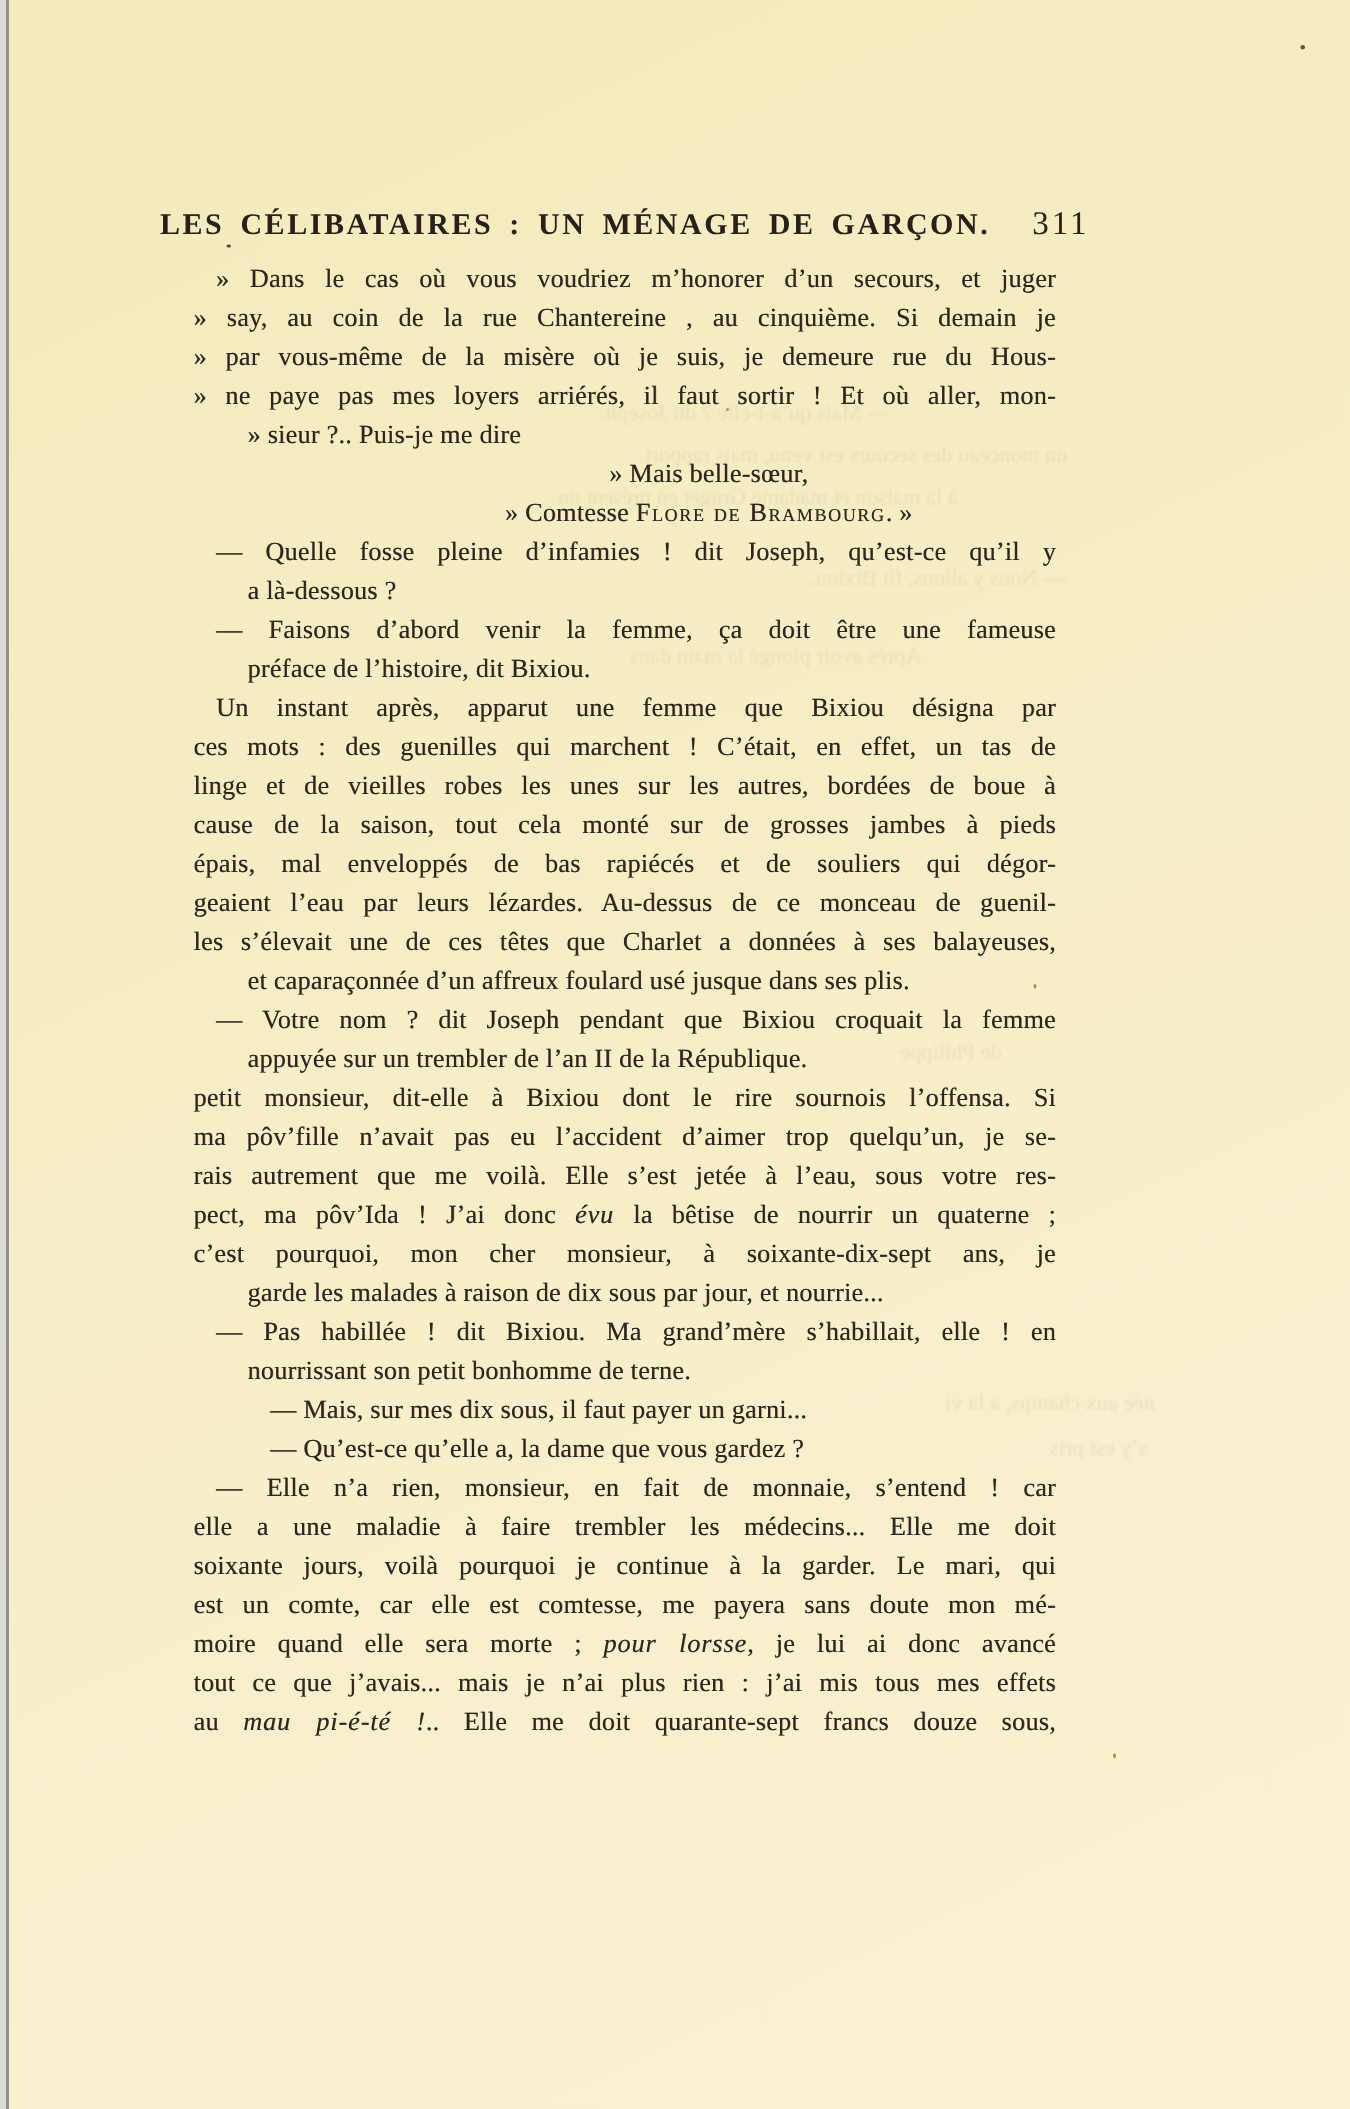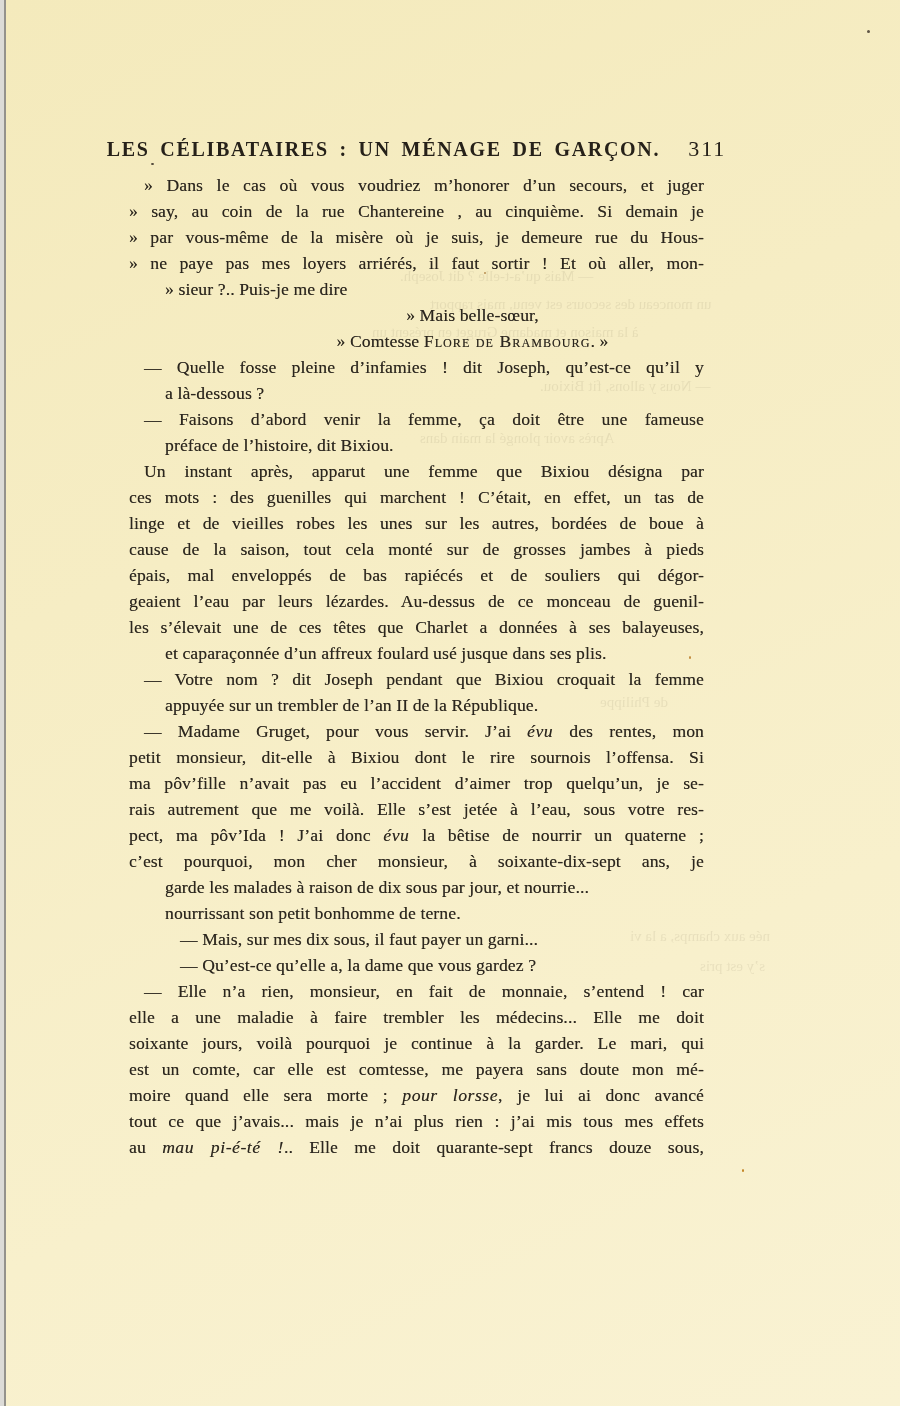--- a/index.html
+++ b/index.html
@@ -122,29 +122,29 @@
           <div class="line"><span>épais, mal enveloppés de bas rapiécés et de souliers qui dégor-</span></div>
           <div class="line"><span>geaient l’eau par leurs lézardes. Au-dessus de ce monceau de guenil-</span></div>
           <div class="line"><span>les s’élevait une de ces têtes que Charlet a données à ses balayeuses,</span></div>
           <div class="line last"><span>et caparaçonnée d’un affreux foulard usé jusque dans ses plis.</span></div>
         </div>
         <div class="para dialogue">
           <div class="line indent"><span>— Votre nom ? dit Joseph pendant que Bixiou croquait la femme</span></div>
           <div class="line last"><span>appuyée sur un trembler de l’an II de la République.</span></div>
         </div>
         <div class="para dialogue">
-          <div class="line indent"><span>— Madame Gruget, pour vous servir. J’ai </span><span class="it">évu</span><span> des rentes, mon</span></div>
           <div class="line"><span>petit monsieur, dit-elle à Bixiou dont le rire sournois l’offensa. Si</span></div>
           <div class="line"><span>ma pôv’fille n’avait pas eu l’accident d’aimer trop quelqu’un, je se-</span></div>
           <div class="line"><span>rais autrement que me voilà. Elle s’est jetée à l’eau, sous votre res-</span></div>
           <div class="line"><span>pect, ma pôv’Ida ! J’ai donc </span><span class="it">évu</span><span> la bêtise de nourrir un quaterne ;</span></div>
           <div class="line"><span>c’est pourquoi, mon cher monsieur, à soixante-dix-sept ans, je</span></div>
           <div class="line last"><span>garde les malades à raison de dix sous par jour, et nourrie...</span></div>
         </div>
         <div class="para dialogue">
+          <div class="line indent"><span>— Pas habillée ! dit Bixiou. Ma grand’mère s’habillait, elle ! en</span></div>
           <div class="line last"><span>nourrissant son petit bonhomme de terne.</span></div>
         </div>
         <div class="para dialogue">
           <div class="line indent last"><span>— Mais, sur mes dix sous, il faut payer un garni...</span></div>
         </div>
         <div class="para dialogue">
           <div class="line indent last"><span>— Qu’est-ce qu’elle a, la dame que vous gardez ?</span></div>
         </div>
         <div class="para dialogue">
           <div class="line indent"><span>— Elle n’a rien, monsieur, en fait de monnaie, s’entend ! car</span></div>

